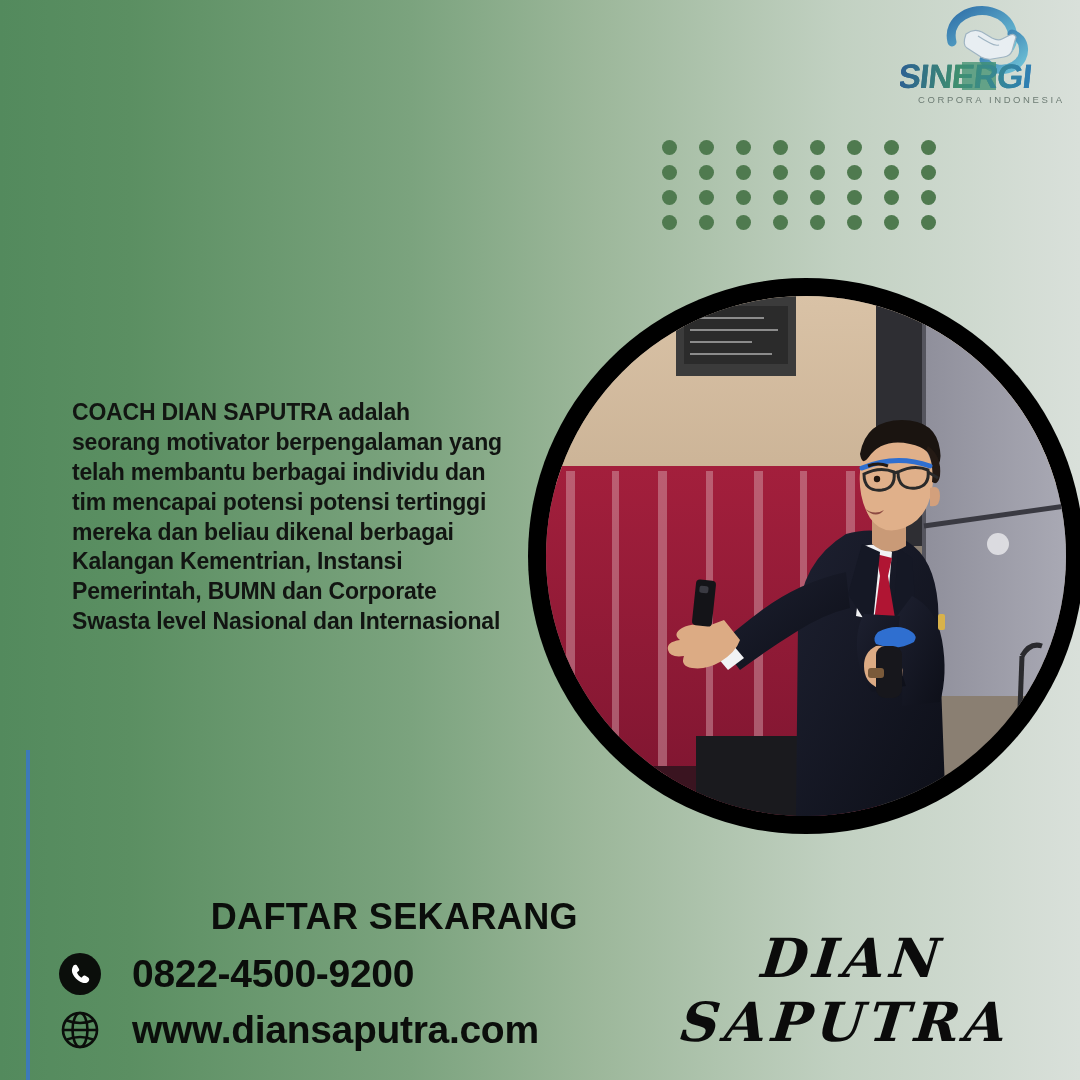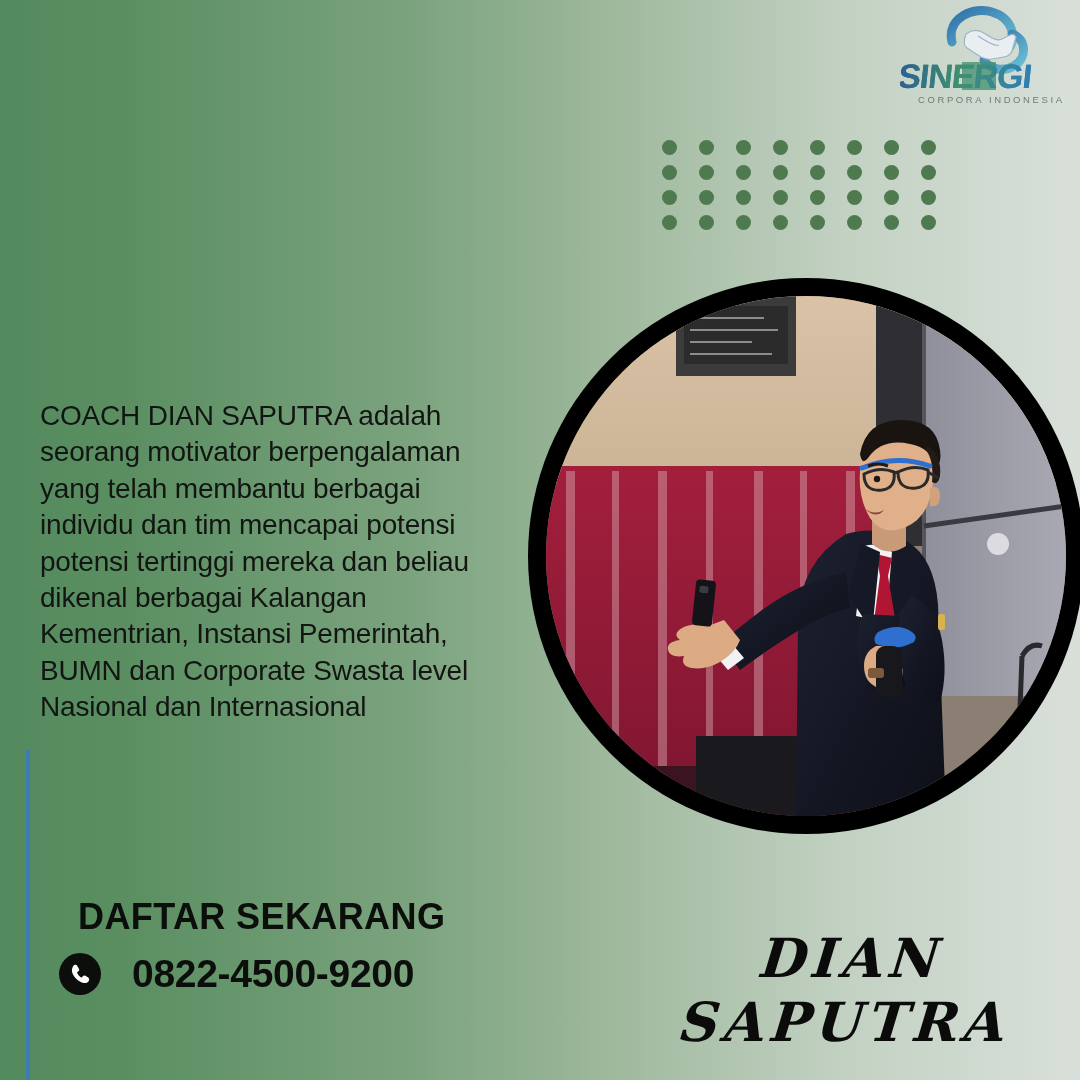--- a/index.html
+++ b/index.html
@@ -72,44 +72,45 @@
     transform: scaleX(0.92);
     transform-origin: left center;
     white-space: nowrap;
   }
   .headline .line1 { color: #0a0a0a; }
   .headline .line2 { color: #eef4ee; margin-top: 4px; }
 
   
   .body-copy {
     position: absolute;
-    left: 40px;
+    left: 72px;
     top: 398px;
     width: 432px;
-    font-size: 28px;
+    font-size: 23px;
     line-height: 1.3;
     color: #121512;
-    font-weight: 400;
+    font-weight: 700;
     letter-spacing: -0.2px;
   }
 
   
   .cta {
     position: absolute;
     left: 58px;
     top: 896px;
     width: 520px;
   }
   .cta-title {
     font-size: 36px;
     font-weight: 700;
     color: #0b0e0b;
     letter-spacing: 0.4px;
     margin-bottom: 14px;
     padding-left: 20px;
+    text-align: right;
   }
   .cta-row {
     display: flex;
     align-items: center;
     margin-top: 12px;
   }
   .cta-icon {
     width: 44px;
     height: 44px;
     flex: 0 0 44px;
@@ -261,20 +262,34 @@
     <div class="cta-row">
       <span class="cta-icon">
         <svg width="42" height="42" viewBox="0 0 42 42" xmlns="http://www.w3.org/2000/svg">
           <circle cx="21" cy="21" r="21" fill="#0b0e0b"></circle>
           <path d="M14.5 12.5c1.6-1.2 3.1-.6 3.9.7l1.5 2.5c.6 1 .4 1.9-.5 2.6l-1 .8c-.3.2-.4.5-.2.9.7 1.6 2.2 3.4 3.9 4.4.4.2.7.2.9-.1l.8-1c.7-.9 1.6-1.1 2.6-.5l2.5 1.5c1.3.8 1.9 2.3.7 3.9-1.3 1.8-3.6 2.4-6 1.5-3.3-1.2-6.3-3.5-8.4-6.3-2-2.7-2.9-5.6-1.9-8.3.3-.9.8-1.8 1.2-2.6z" fill="#ffffff"></path>
         </svg>
       </span>
       <span class="cta-text">0822-4500-9200</span>
     </div>
 
+    <div class="cta-row">
+      <span class="cta-icon">
+        <svg width="42" height="42" viewBox="0 0 42 42" xmlns="http://www.w3.org/2000/svg">
+          <g fill="none" stroke="#0b0e0b" stroke-width="2.6">
+            <circle cx="21" cy="21" r="17"></circle>
+            <ellipse cx="21" cy="21" rx="7.5" ry="17"></ellipse>
+            <line x1="4" y1="21" x2="38" y2="21"></line>
+            <path d="M8 11.5 q13 5 26 0"></path>
+            <path d="M8 30.5 q13 -5 26 0"></path>
+          </g>
+        </svg>
+      </span>
+      <span class="cta-text">www.diansaputra.com</span>
+    </div>
   </div>
 
   <div class="photo-circle">
     <div class="photo-inner">
       <svg viewBox="0 0 520 520" xmlns="http://www.w3.org/2000/svg" preserveAspectRatio="xMidYMid slice">
         <defs>
           <linearGradient id="wallg" x1="0" y1="0" x2="0" y2="1">
             <stop offset="0" stop-color="#d9c2a6"></stop>
             <stop offset="1" stop-color="#cbb396"></stop>
           </linearGradient>

